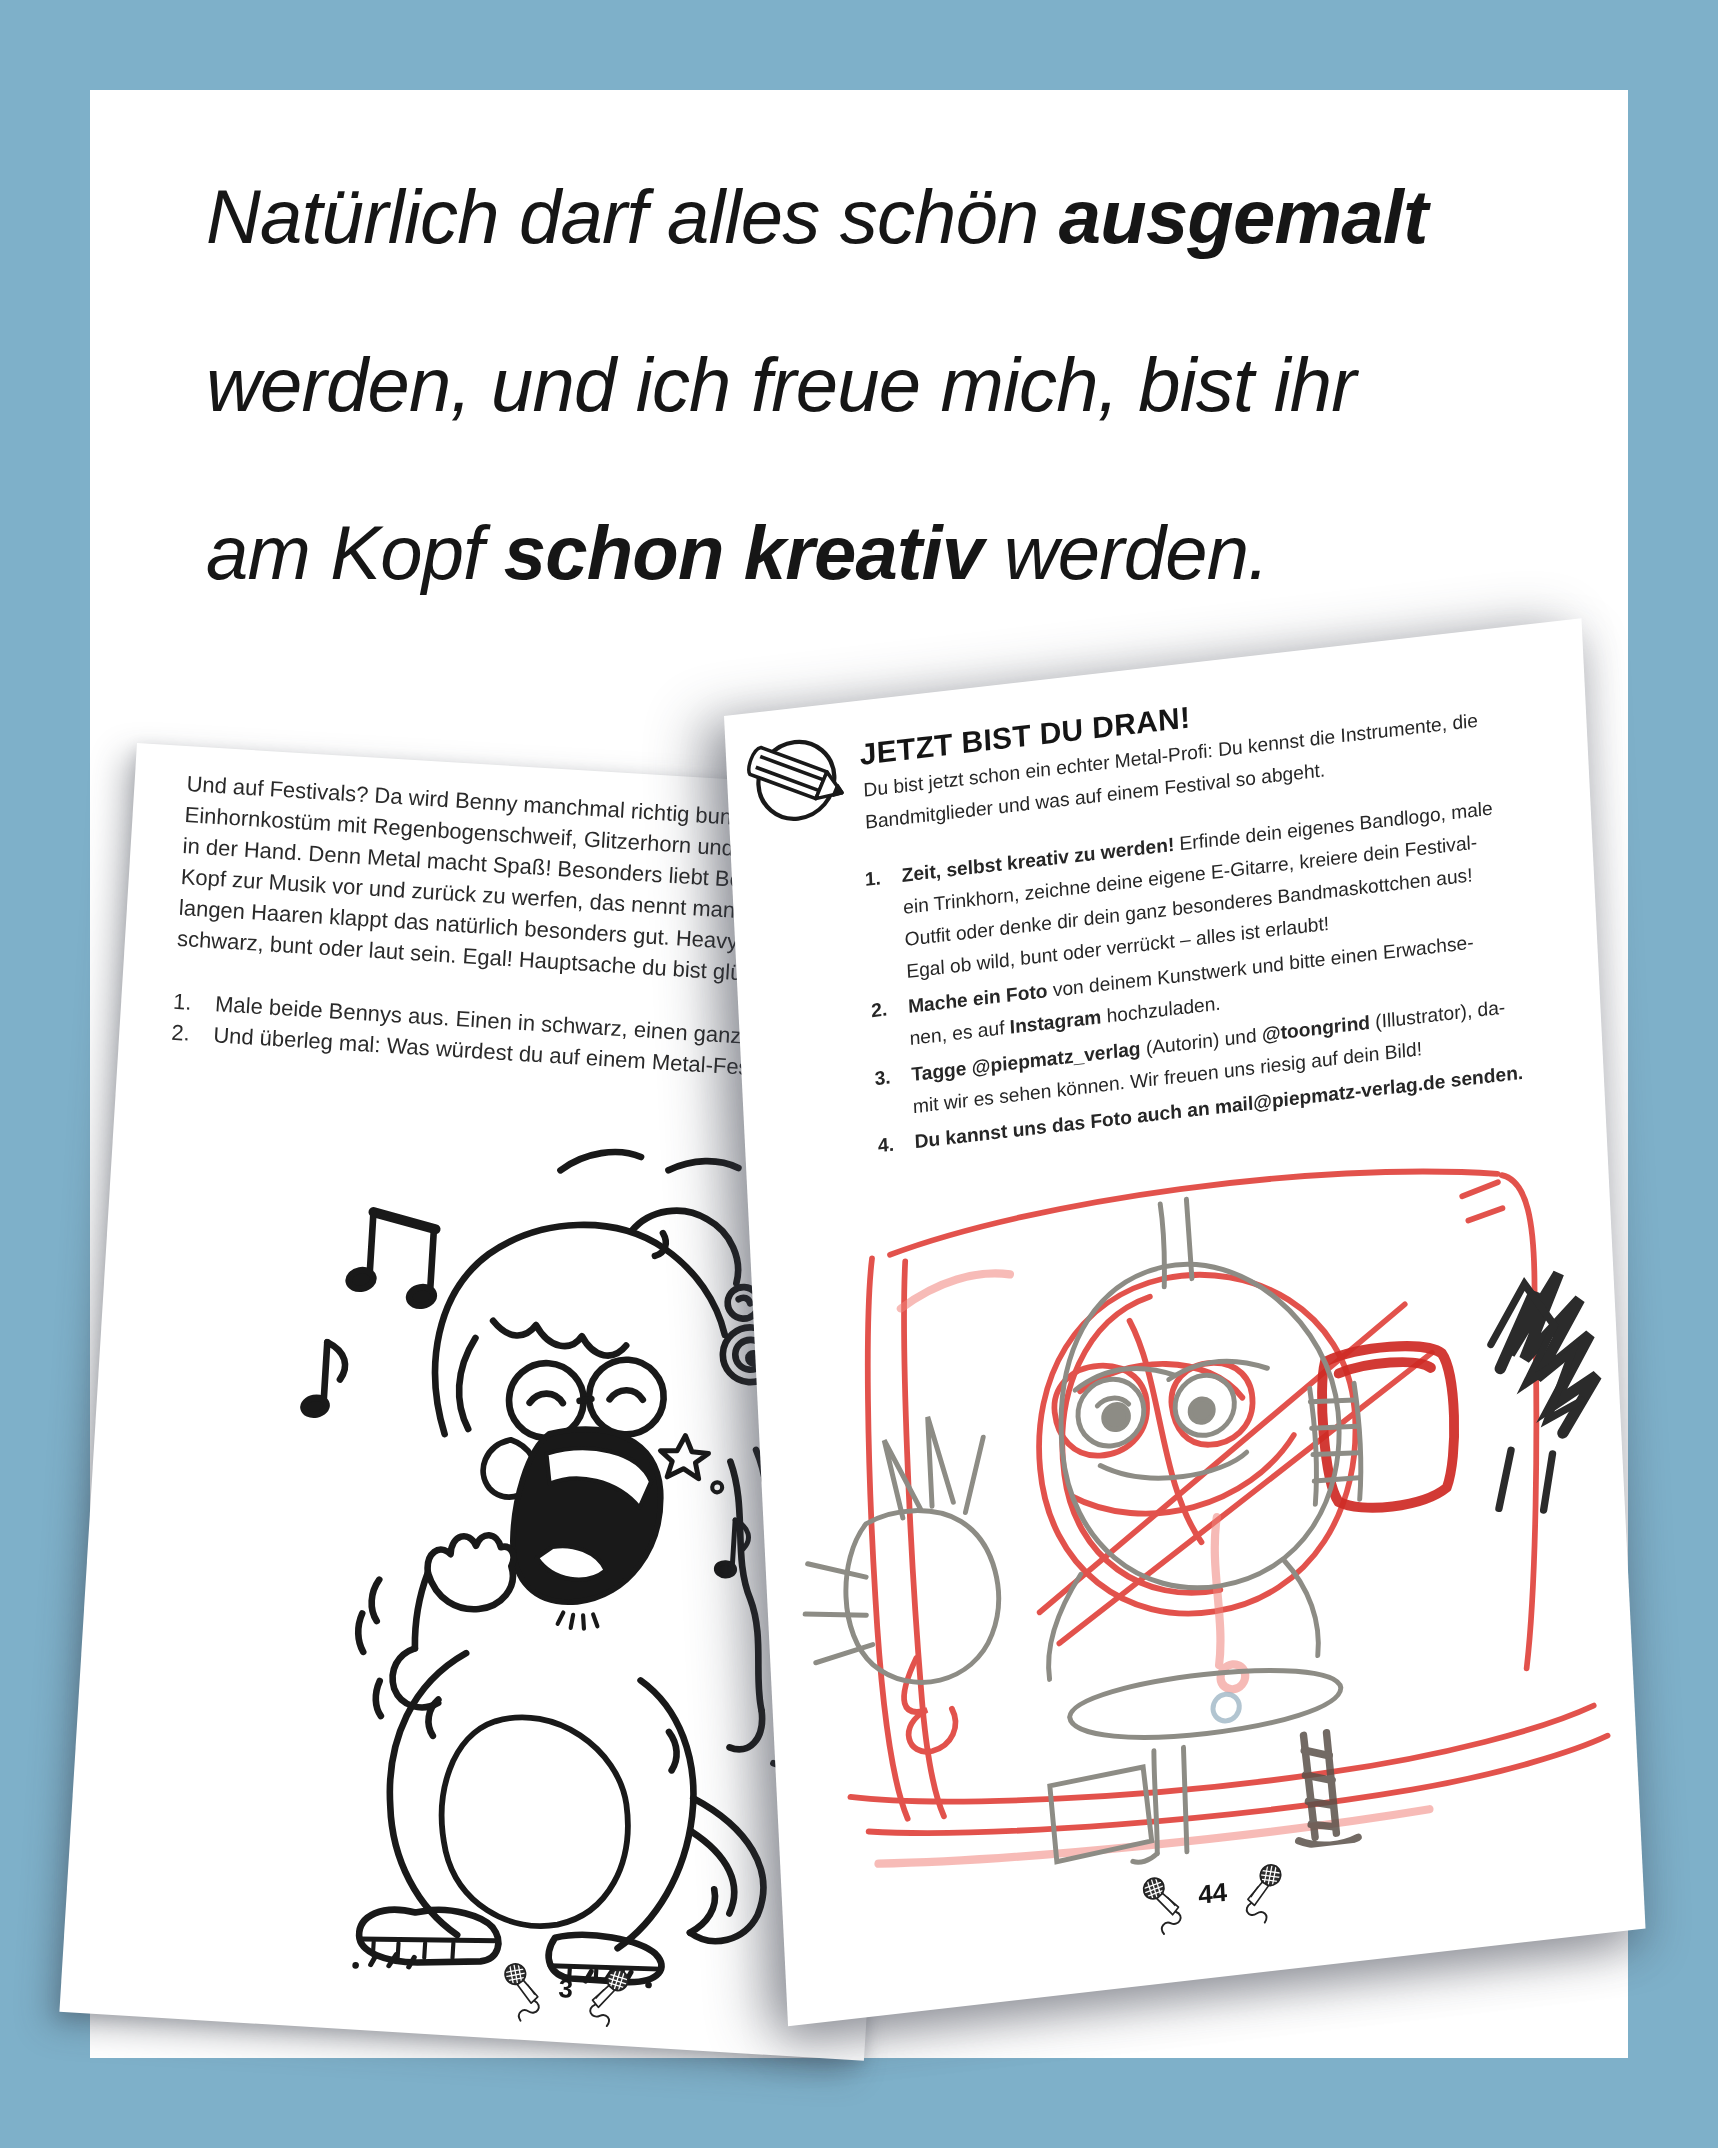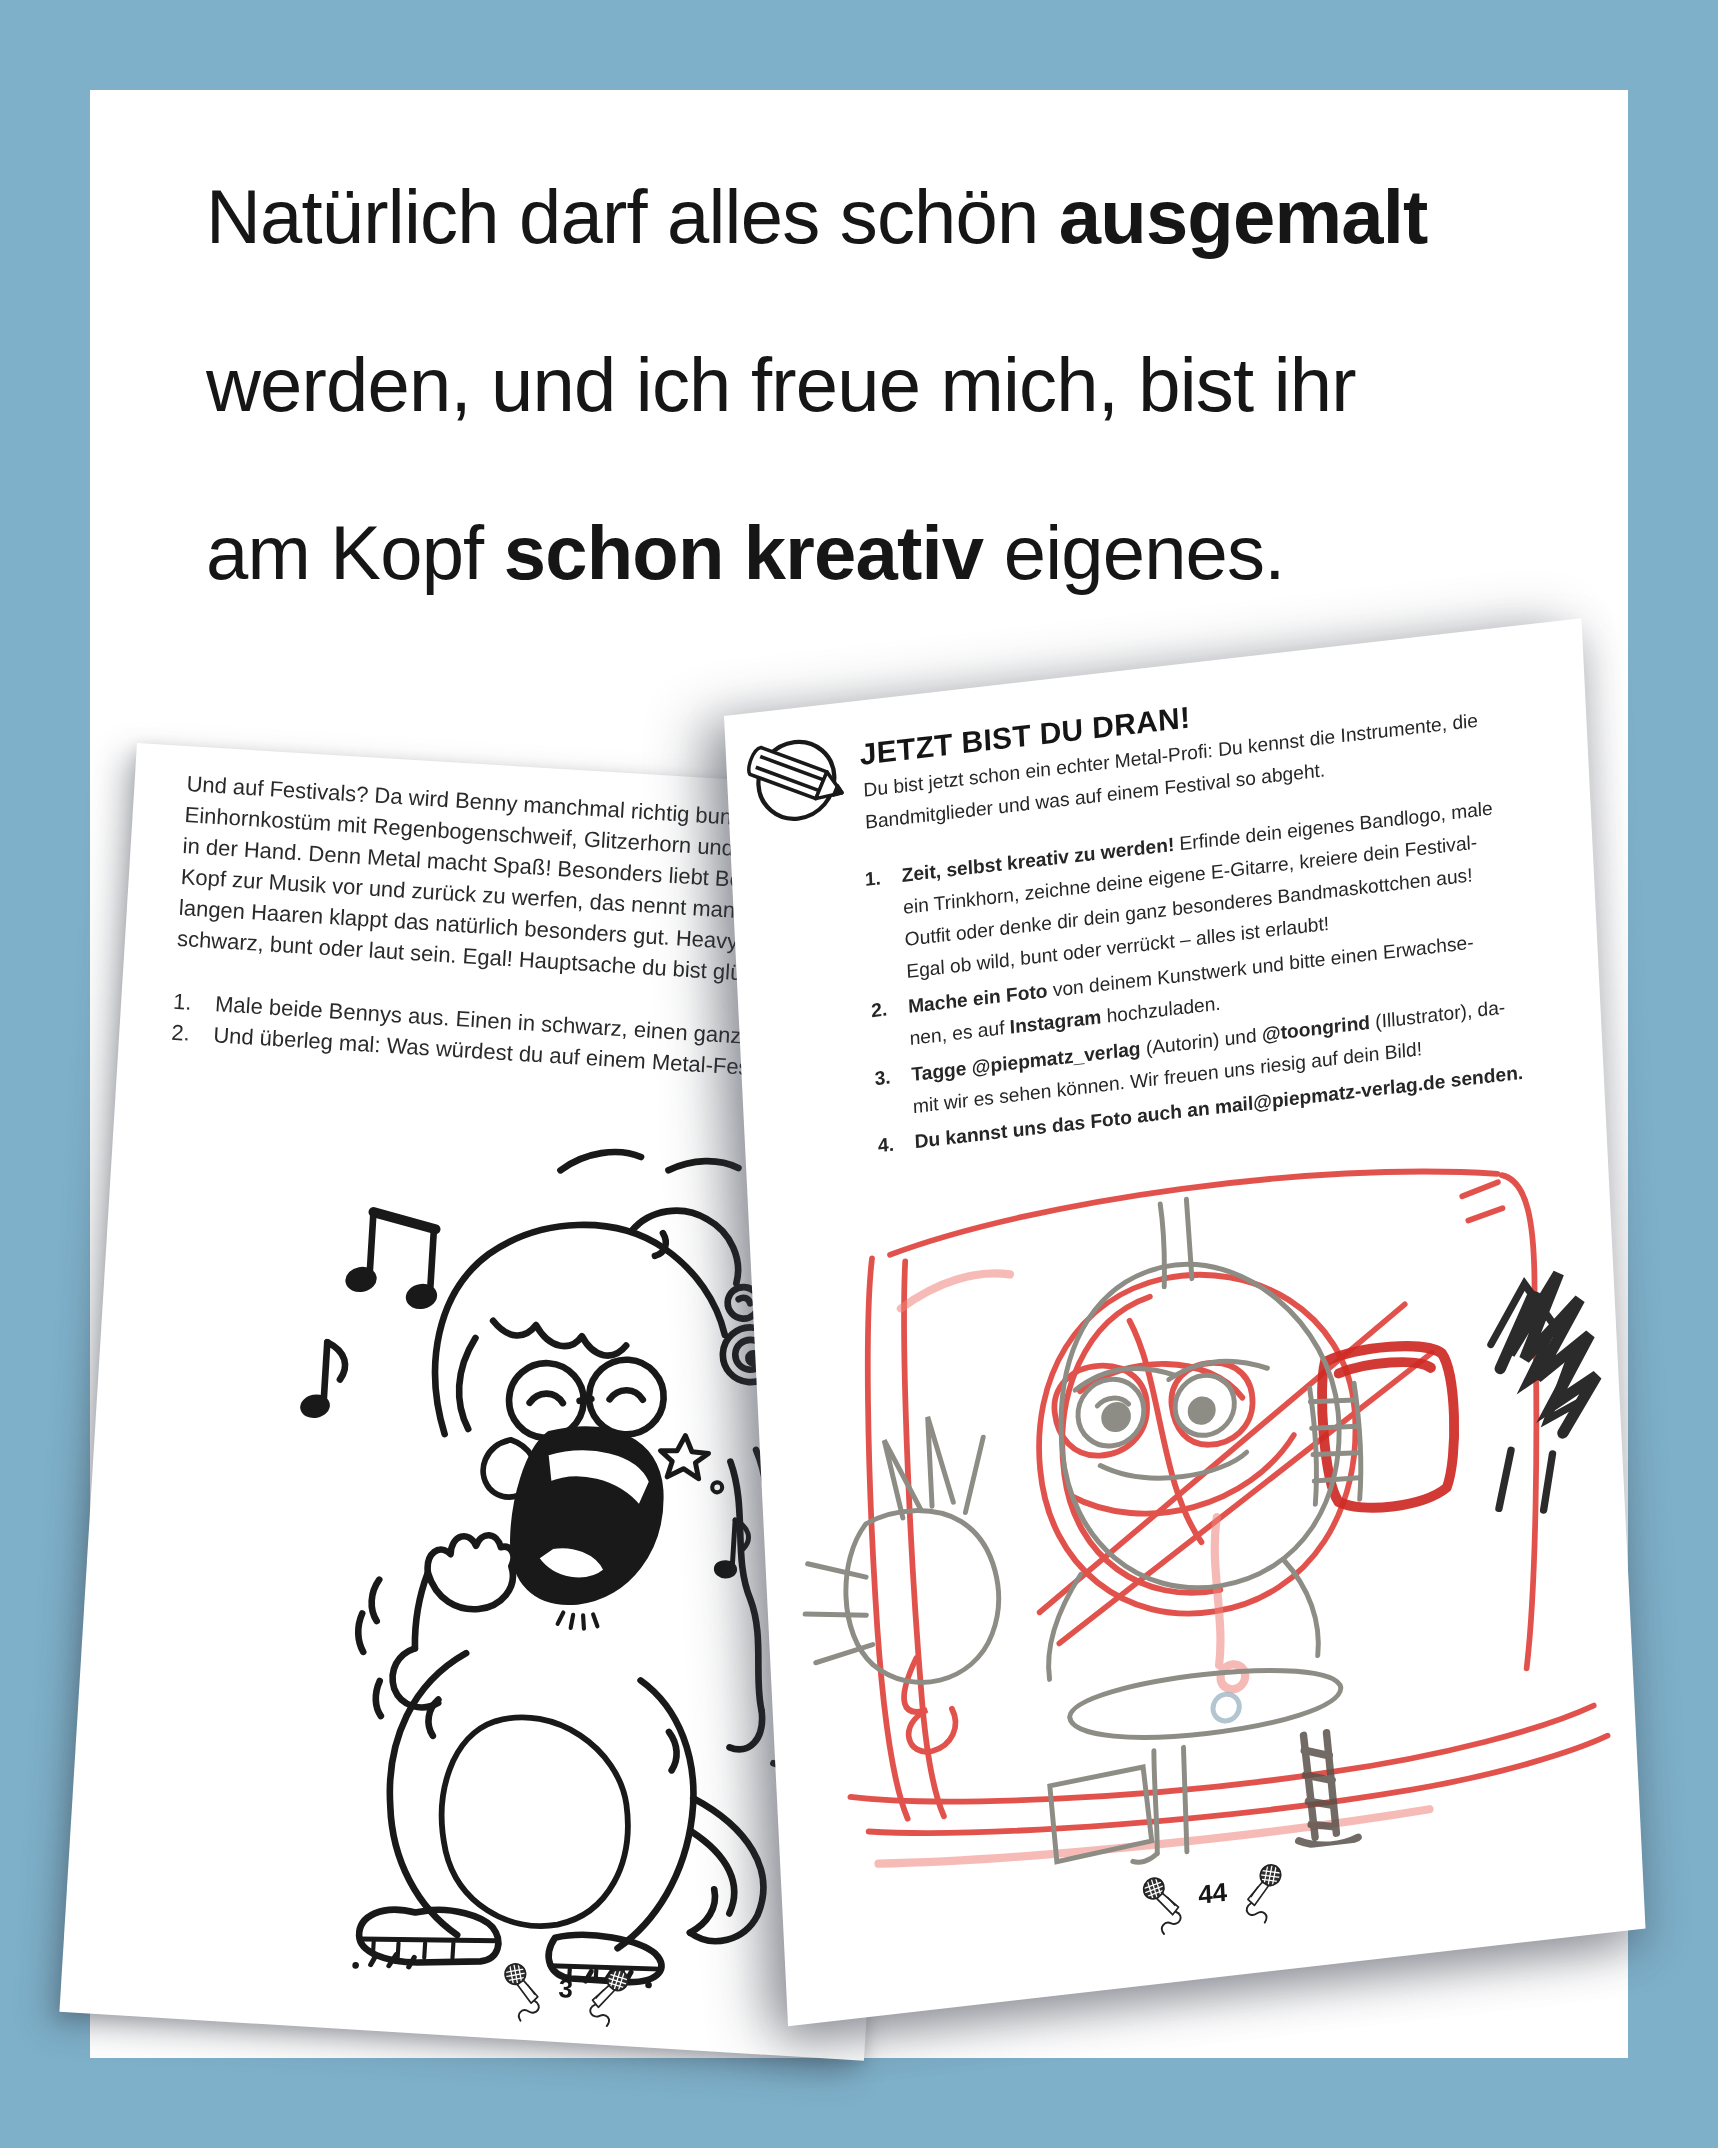--- a/index.html
+++ b/index.html
@@ -11,21 +11,21 @@
   }
   .card{
     position:absolute;left:90px;top:90px;width:1538px;height:1968px;
     background:var(--card,#fff);z-index:1;
   }
   
   .headline{
     position:absolute;left:206px;top:133px;width:1384px;z-index:2;
     font-size:76px;line-height:168px;font-weight:400;letter-spacing:-0.8px;color:#161616;
   }
-  .hl-line{white-space:nowrap;}
+  .hl-line{white-space:nowrap;font-style:italic;}
   .headline .b,.b{font-weight:700;}
   
   .page{
     position:absolute;background:#fff;z-index:2;transform-origin:0 0;overflow:hidden;
   }
   .page-left{
     left:137px;top:743px;width:806px;height:1271px;
     transform:rotate(3.5deg);
     box-shadow:-11.7px 13.4px 32px rgba(55,60,72,.35),0 5px 15px rgba(55,60,72,.22);
     z-index:2;
@@ -91,21 +91,21 @@
     <path d="M60 62 L72 88" stroke="#222222" stroke-width="3" fill="none"></path>
     <path d="M69 102 C88 118 66 138 51 124 C39 113 20 122 28 142" fill="none" stroke="#222222" stroke-width="4.5" stroke-linecap="round"></path>
   </symbol>
 </svg>
 
 <div class="card"></div>
 
 <div class="headline">
     <div class="hl-line"><span>Natürlich darf alles schön </span><span class="b">ausgemalt</span></div>
     <div class="hl-line"><span>werden, und ich freue mich, bist ihr</span></div>
-    <div class="hl-line"><span>am Kopf </span><span class="b">schon kreativ</span><span> eigenes.</span></div>
+    <div class="hl-line"><span>am Kopf </span><span class="b">schon kreativ</span><span> werden.</span></div>
   </div>
 
 <div class="page page-left">
   <div class="lp-para">
       <div class="pline">Und auf Festivals? Da wird Benny manchmal richtig bunt. Heu</div>
       <div class="pline">Einhornkostüm mit Regenbogenschweif, Glitzerhorn und ein</div>
       <div class="pline">in der Hand. Denn Metal macht Spaß! Besonders liebt Benn</div>
       <div class="pline">Kopf zur Musik vor und zurück zu werfen, das nennt man Head</div>
       <div class="pline">langen Haaren klappt das natürlich besonders gut. Heavy Me</div>
       <div class="pline">schwarz, bunt oder laut sein. Egal! Hauptsache du bist glücklich</div>

